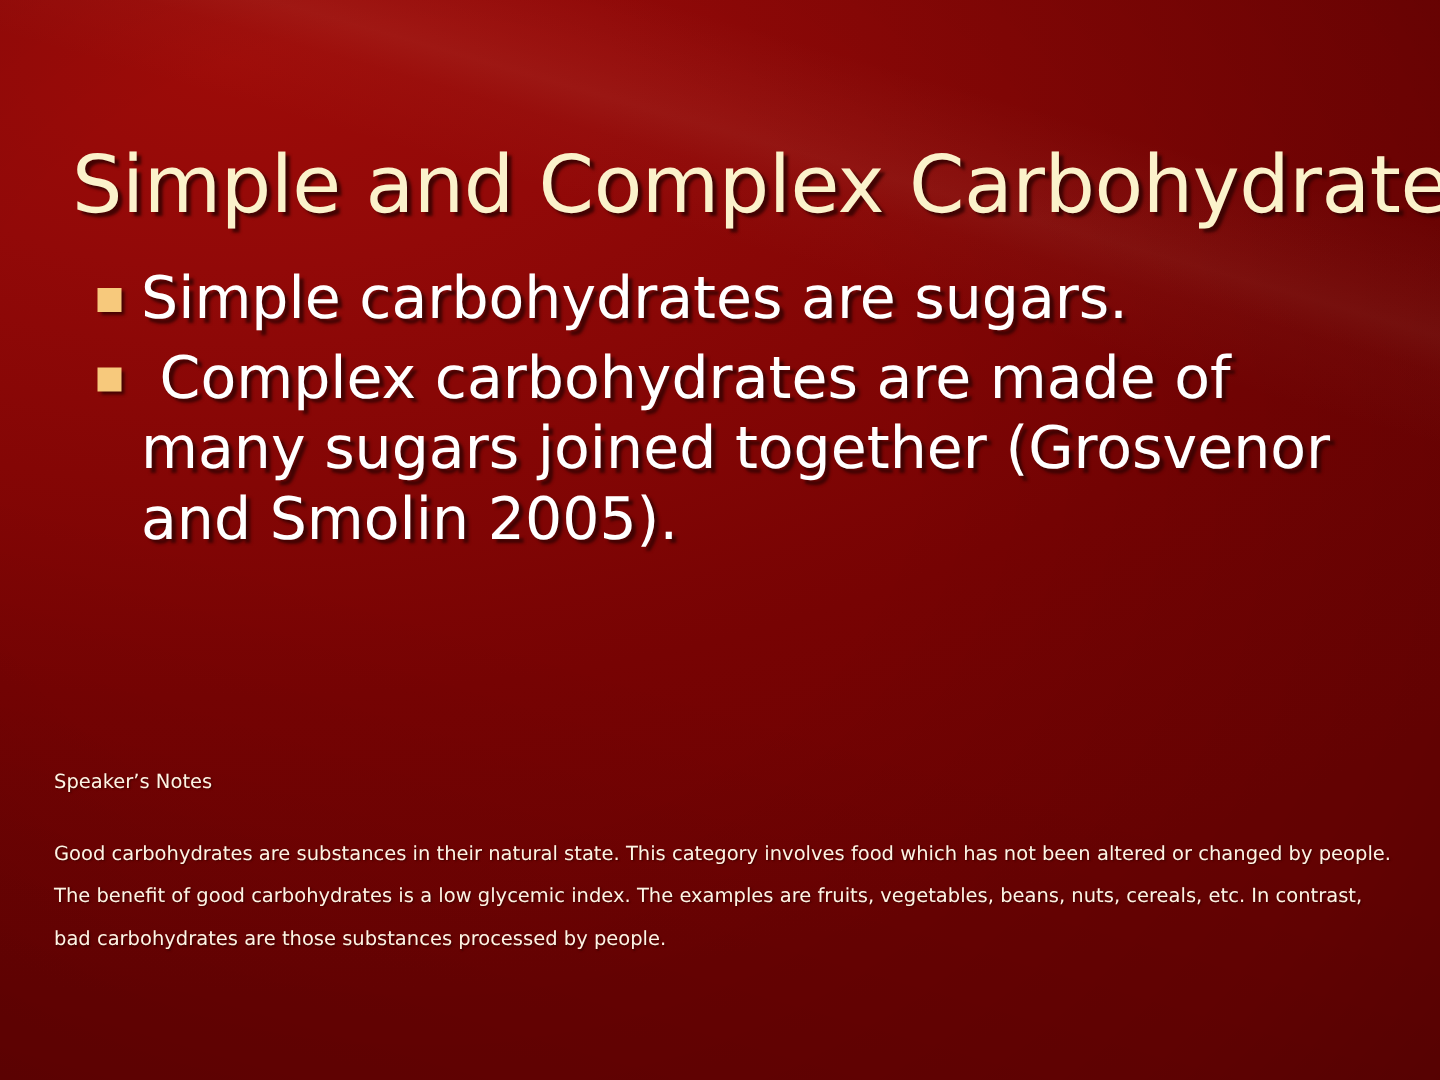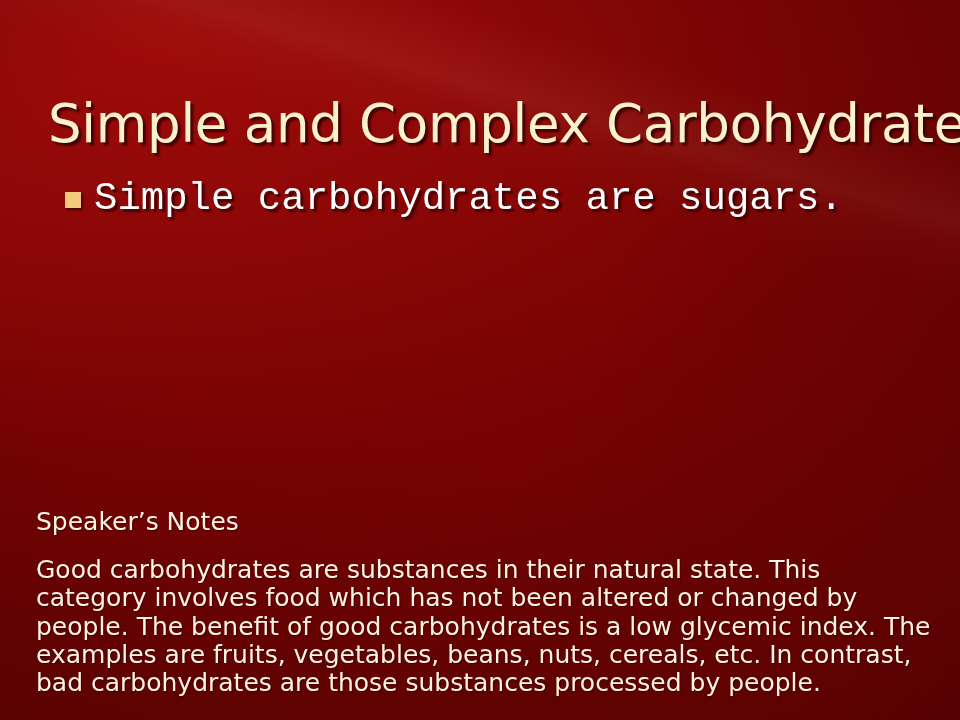--- a/index.html
+++ b/index.html
@@ -67,21 +67,20 @@
     text-shadow: 3px 3px 2px rgba(52,2,2,0.85);
     white-space: nowrap;
   }
 
   
   #body {
     position: absolute;
     left: 60px;
     top: 176px;
     width: 850px;
-    font-family: Liberation Mono, monospace;
   }
   .bullet-row {
     position: relative;
     display: block;
     padding-left: 34px;
     margin: 0 0 6px 0;
   }
   .bullet-marker {
     position: absolute;
     left: 5px;
@@ -99,21 +98,21 @@
     text-shadow: 3px 3px 2px rgba(48,2,2,0.8);
     white-space: pre-wrap;
   }
 
   
   #notes {
     position: absolute;
     left: 36px;
     top: 508px;
     width: 896px;
-    font-size: 25px;
+    font-size: 13px;
     line-height: 28.2px;
     color: #fdf4e4;
     text-shadow: 1px 1px 1px rgba(45,2,2,0.55);
   }
   #notes .notes-heading {
     display: block;
   }
   #notes .notes-body {
     display: block;
     white-space: normal;
@@ -131,20 +130,24 @@
 
   <h1 id="title">Simple and Complex Carbohydrates</h1>
 
   <div id="body">
 
     <div class="bullet-row">
       <span class="bullet-marker"></span>
       <span class="bullet-text">Simple carbohydrates are sugars.</span>
     </div>
 
+    <div class="bullet-row">
+      <span class="bullet-marker"></span>
+      <span class="bullet-text"> Complex carbohydrates are made of many sugars joined together (Grosvenor and Smolin 2005).</span>
+    </div>
 
   </div>
 
   <div id="notes">
     <span class="notes-heading">Speaker’s Notes</span>
     <span class="notes-body">Good carbohydrates are substances in their natural state. This category involves food which has not been altered or changed by people. The benefit of good carbohydrates is a low glycemic index. The examples are fruits, vegetables, beans, nuts, cereals, etc. In contrast, bad carbohydrates are those substances processed by people.</span>
   </div>
 
 </div>
 

